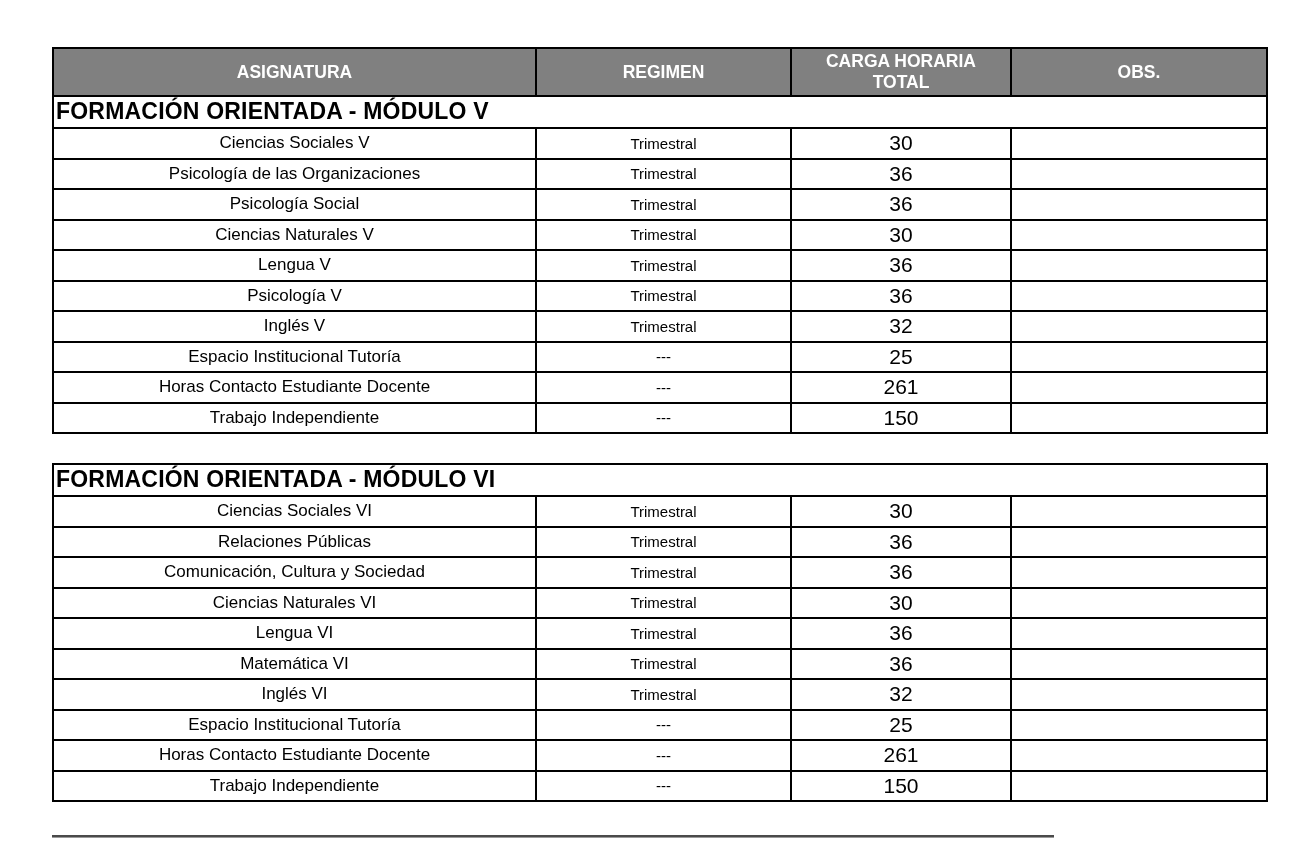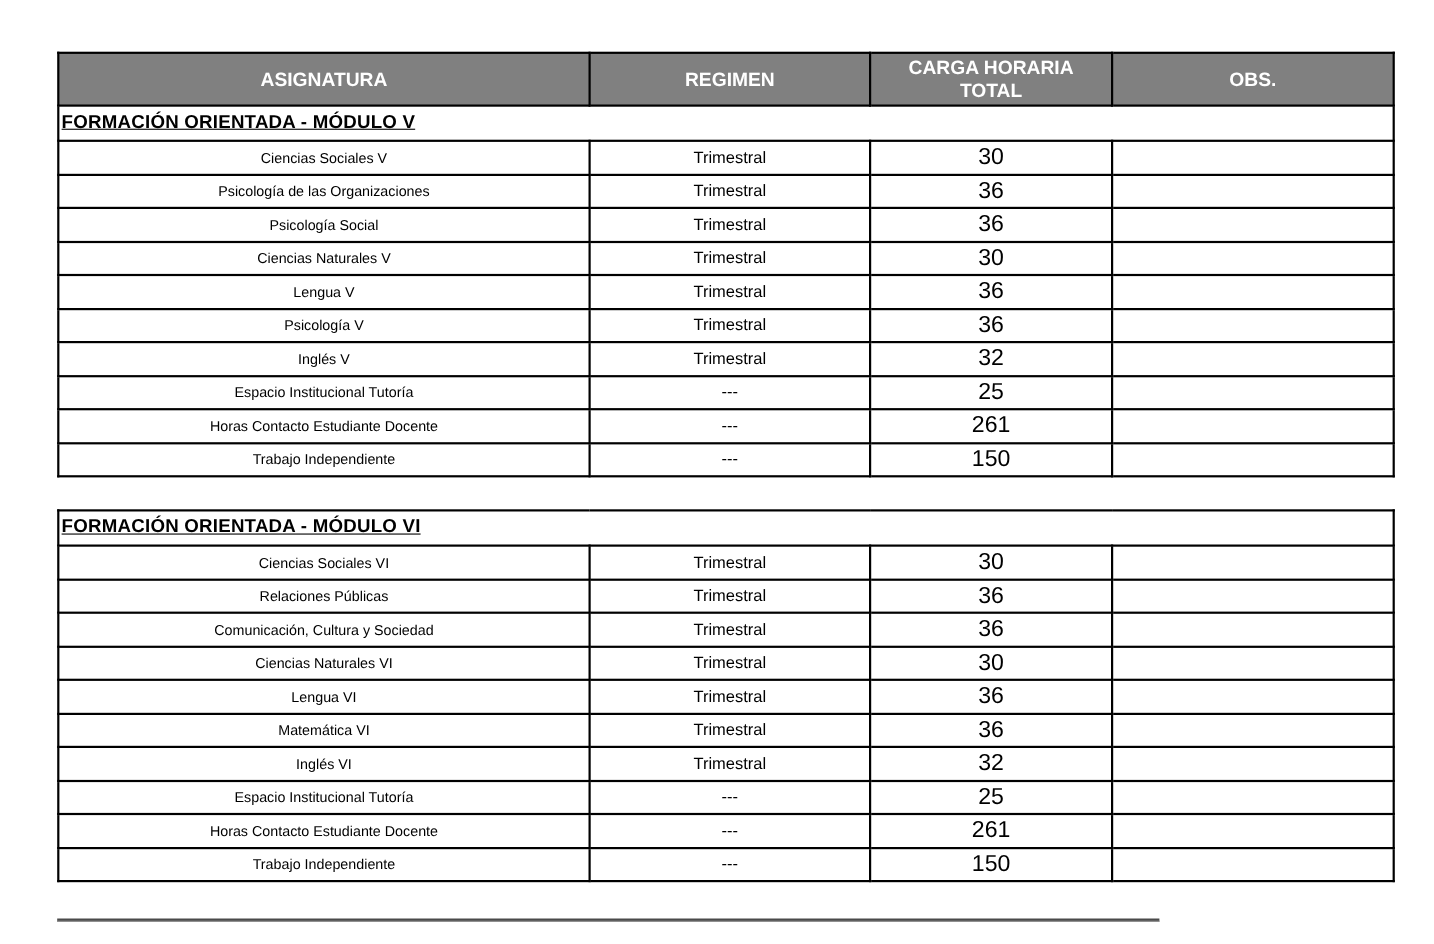--- a/index.html
+++ b/index.html
@@ -26,31 +26,30 @@
     background: #808080;
     color: #ffffff;
     font-weight: bold;
     font-size: 17.5px;
     line-height: 1.2;
     height: 46px;
     text-align: center;
     padding: 2px 6px;
   }
   td.section-cell {
-    font-size: 17px;
+    font-size: 23px;
     font-weight: bold;
     height: 32px;
     text-align: left;
     padding: 0 0 2px 2px;
     letter-spacing: 0.2px;
     white-space: nowrap;
-    text-decoration: underline;
   }
   tr.data-row td { height: 30.5px; text-align: center; padding: 0 4px; }
-  td.cell-asig  { font-size: 13px; }
+  td.cell-asig  { font-size: 17px; }
   td.cell-reg   { font-size: 15px; margin-left: 48px; }
   td.cell-carga { font-size: 21px; }
   td.cell-obs   { font-size: 17px; }
   .tbl-gap { height: 29px; }
   .footer-rule {
     margin-top: 33px;
     height: 3px;
     background: #4a4a4a;
     border-bottom: 1px solid #9a9a9a;
   }

